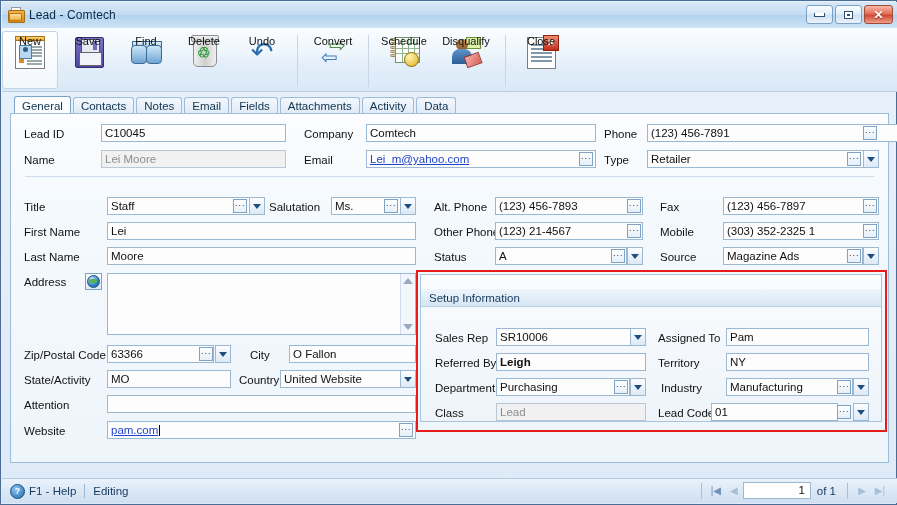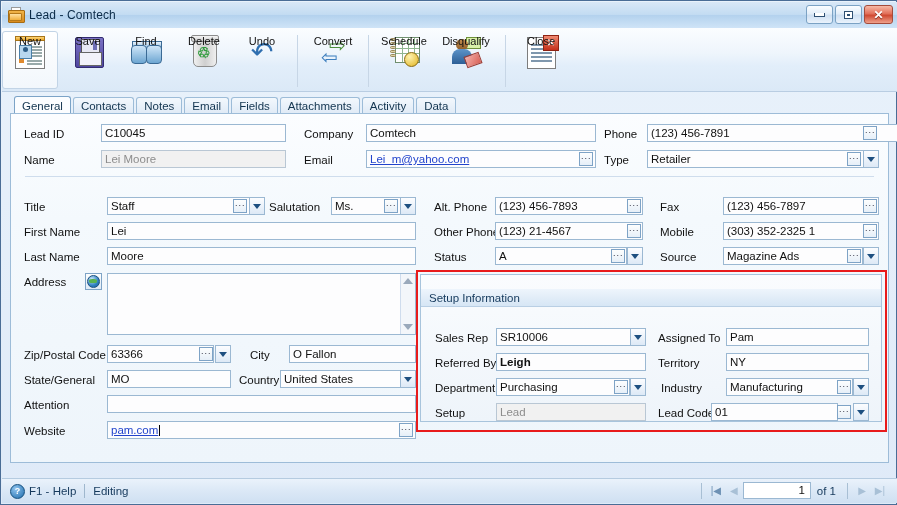--- a/index.html
+++ b/index.html
@@ -430,25 +430,25 @@
     </div>
 
     <div class="lbl" style="left:13px;top:234px;">Zip/Postal Code</div>
     <div class="fld" style="left:96px;top:231px;width:107px;">63366</div>
     <div class="btn-dots" style="left:188px;top:233px;">···</div>
     <div class="btn-arrow" style="left:204px;top:231px;"></div>
 
     <div class="lbl" style="left:239px;top:234px;">City</div>
     <div class="fld" style="left:278px;top:231px;width:127px;">O Fallon</div>
 
-    <div class="lbl" style="left:13px;top:259px;">State/General</div>
+    <div class="lbl" style="left:13px;top:259px;">State/Activity</div>
     <div class="fld" style="left:96px;top:256px;width:124px;">MO</div>
 
     <div class="lbl" style="left:228px;top:259px;">Country</div>
-    <div class="fld" style="left:269px;top:256px;width:136px;">United States</div>
+    <div class="fld" style="left:269px;top:256px;width:136px;">United Website</div>
     <div class="btn-arrow" style="left:389px;top:256px;"></div>
 
     <div class="lbl" style="left:13px;top:284px;">Attention</div>
     <div class="fld" style="left:96px;top:281px;width:309px;"></div>
 
     <div class="lbl" style="left:13px;top:310px;">Website</div>
     <div class="fld" style="left:96px;top:307px;width:309px;">
         <span class="lnk">pam.com</span>
         <span class="caret"></span>
       </div>
@@ -499,21 +499,21 @@
       <div class="lbl" style="left:14px;top:106px;">Department</div>
       <div class="fld" style="left:75px;top:103px;width:134px;">Purchasing</div>
       <div class="btn-dots" style="left:193px;top:105px;">···</div>
       <div class="btn-arrow" style="left:209px;top:103px;"></div>
 
       <div class="lbl" style="left:240px;top:106px;text-align:center;">Industry</div>
       <div class="fld" style="left:305px;top:103px;width:127px;">Manufacturing</div>
       <div class="btn-dots" style="left:416px;top:105px;">···</div>
       <div class="btn-arrow" style="left:432px;top:103px;"></div>
 
-      <div class="lbl" style="left:14px;top:131px;">Setup</div>
+      <div class="lbl" style="left:14px;top:131px;">Class</div>
       <div class="fld ro" style="left:75px;top:128px;width:150px;">Lead</div>
 
       <div class="lbl" style="left:237px;top:131px;">Lead Code</div>
       <div class="fld" style="left:290px;top:128px;width:127px;">01</div>
       <div class="btn-dots" style="left:416px;top:130px;">···</div>
       <div class="btn-arrow" style="left:432px;top:128px;"></div>
     </div>
 
     <div class="redbox" style="left:405px;top:156px;width:471px;height:162px;"></div>
 

